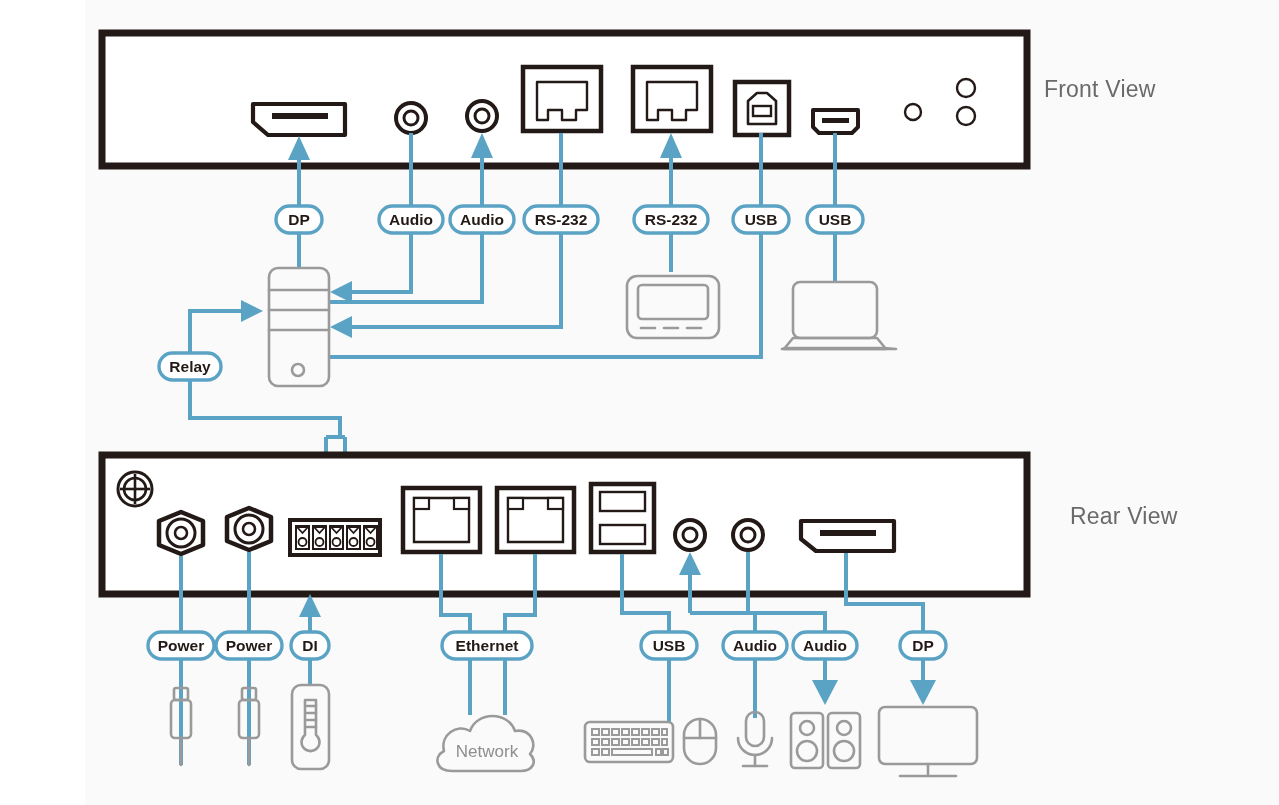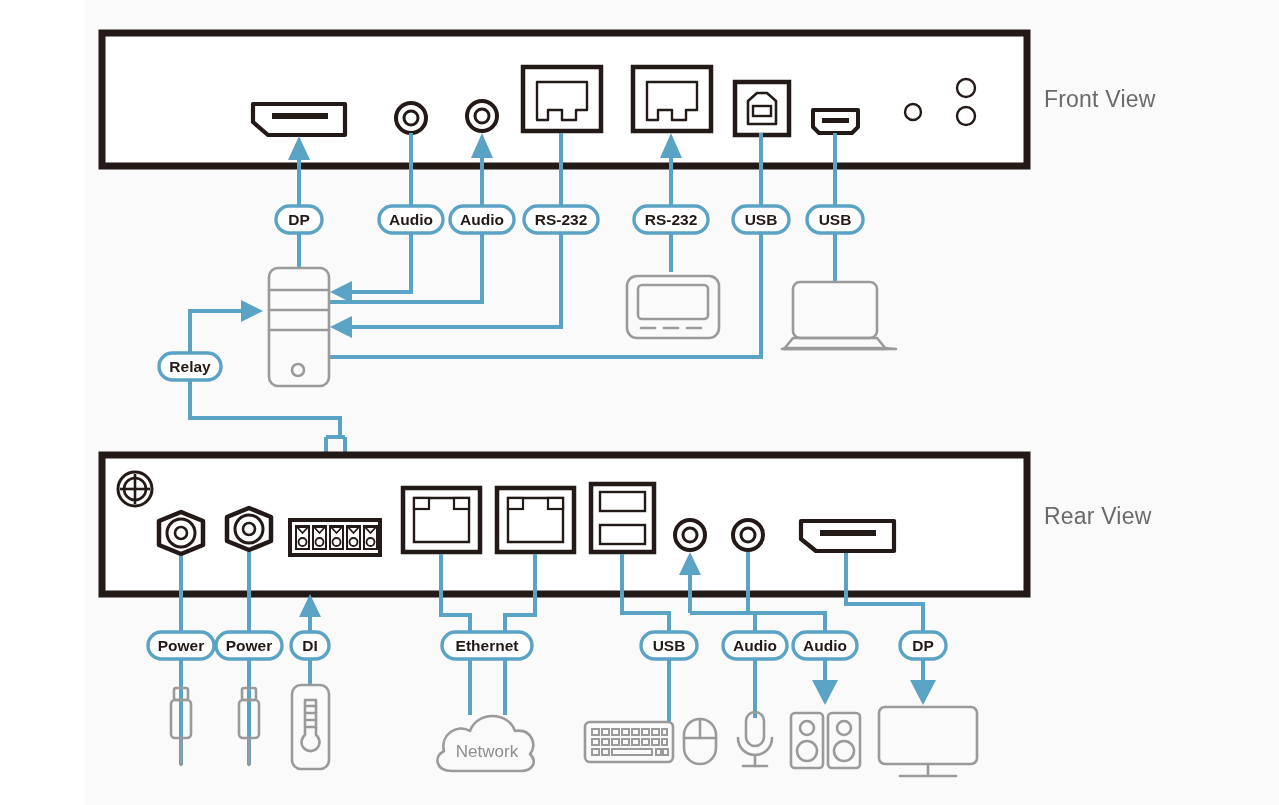--- a/index.html
+++ b/index.html
@@ -22,22 +22,22 @@
     position:absolute;left:0;top:0;width:1279px;height:805px;
   }
   .viewlabel{
     position:absolute;
     color:#6a6a6a;
     font-size:23px;
     font-family:"Liberation Sans", sans-serif;
     letter-spacing:0.2px;
     white-space:nowrap;
   }
-  #front-view-label{left:1044px;top:86px;}
-  #rear-view-label{left:1044px;top:503px;text-align:right;}
+  #front-view-label{left:1044px;top:76px;}
+  #rear-view-label{left:1070px;top:503px;text-align:right;}
 </style>
 </head>
 <body>
 
 <div id="stage">
   <div id="canvasbg"></div>
 
   <svg id="diagram" viewBox="0 0 1279 805" xmlns="http://www.w3.org/2000/svg">
     <defs>
       <style>

